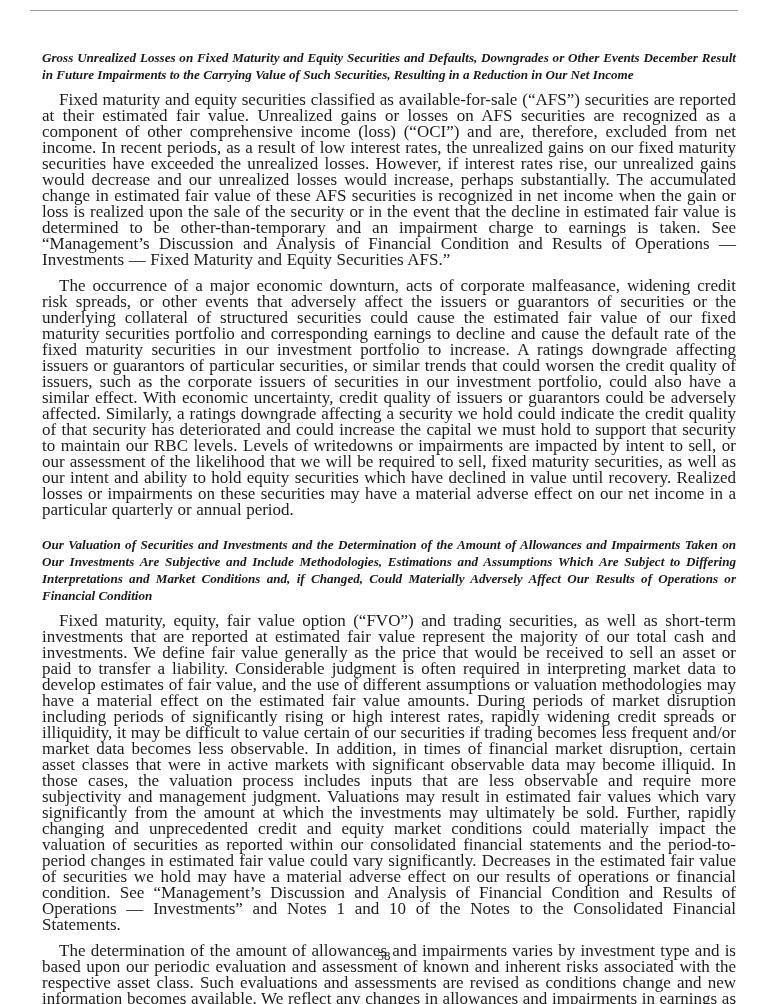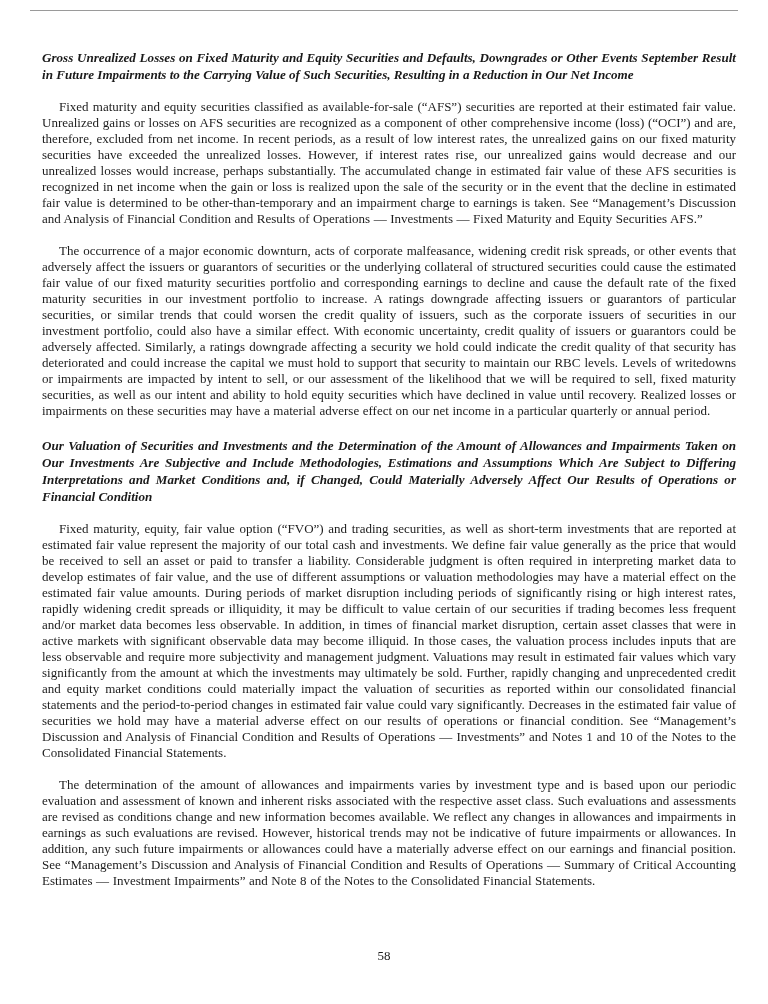--- a/index.html
+++ b/index.html
@@ -36,25 +36,25 @@
     font-size: 13.1px;
     line-height: 17px;
     text-align: justify;
     margin: 0 0 9px 0;
     color: #1a1a1a;
   }
   .section-heading.later {
     margin-top: 18px;
   }
   .body-paragraph {
-    font-size: 13px;
+    font-size: 17px;
     line-height: 16px;
     text-align: justify;
     text-indent: 17px;
-    margin: 16px 0 10px 0;
+    margin: 3px 0 10px 0;
     word-spacing: 0.3px;
   }
   .page-number {
     position: absolute;
     top: 948px;
     left: 0;
     width: 768px;
     text-align: center;
     font-size: 13px;
     color: #1a1a1a;
@@ -62,21 +62,21 @@
 </style>
 </head>
 <body>
 
 <div class="page">
 
   <div class="top-rule"></div>
 
   <div class="content">
 
-    <h2 class="section-heading">Gross Unrealized Losses on Fixed Maturity and Equity Securities and Defaults, Downgrades or Other Events September Result in Future Impairments to the Carrying Value of Such Securities, Resulting in a Reduction in Our Net Income</h2>
+    <h2 class="section-heading">Gross Unrealized Losses on Fixed Maturity and Equity Securities and Defaults, Downgrades or Other Events December Result in Future Impairments to the Carrying Value of Such Securities, Resulting in a Reduction in Our Net Income</h2>
 
     <p class="body-paragraph">Fixed maturity and equity securities classified as available-for-sale (“AFS”) securities are reported at their estimated fair value. Unrealized gains or losses on AFS securities are recognized as a component of other comprehensive income (loss) (“OCI”) and are, therefore, excluded from net income. In recent periods, as a result of low interest rates, the unrealized gains on our fixed maturity securities have exceeded the unrealized losses. However, if interest rates rise, our unrealized gains would decrease and our unrealized losses would increase, perhaps substantially. The accumulated change in estimated fair value of these AFS securities is recognized in net income when the gain or loss is realized upon the sale of the security or in the event that the decline in estimated fair value is determined to be other-than-temporary and an impairment charge to earnings is taken. See “Management’s Discussion and Analysis of Financial Condition and Results of Operations — Investments — Fixed Maturity and Equity Securities AFS.”</p>
 
     <p class="body-paragraph">The occurrence of a major economic downturn, acts of corporate malfeasance, widening credit risk spreads, or other events that adversely affect the issuers or guarantors of securities or the underlying collateral of structured securities could cause the estimated fair value of our fixed maturity securities portfolio and corresponding earnings to decline and cause the default rate of the fixed maturity securities in our investment portfolio to increase. A ratings downgrade affecting issuers or guarantors of particular securities, or similar trends that could worsen the credit quality of issuers, such as the corporate issuers of securities in our investment portfolio, could also have a similar effect. With economic uncertainty, credit quality of issuers or guarantors could be adversely affected. Similarly, a ratings downgrade affecting a security we hold could indicate the credit quality of that security has deteriorated and could increase the capital we must hold to support that security to maintain our RBC levels. Levels of writedowns or impairments are impacted by intent to sell, or our assessment of the likelihood that we will be required to sell, fixed maturity securities, as well as our intent and ability to hold equity securities which have declined in value until recovery. Realized losses or impairments on these securities may have a material adverse effect on our net income in a particular quarterly or annual period.</p>
 
     <h2 class="section-heading later">Our Valuation of Securities and Investments and the Determination of the Amount of Allowances and Impairments Taken on Our Investments Are Subjective and Include Methodologies, Estimations and Assumptions Which Are Subject to Differing Interpretations and Market Conditions and, if Changed, Could Materially Adversely Affect Our Results of Operations or Financial Condition</h2>
 
     <p class="body-paragraph">Fixed maturity, equity, fair value option (“FVO”) and trading securities, as well as short-term investments that are reported at estimated fair value represent the majority of our total cash and investments. We define fair value generally as the price that would be received to sell an asset or paid to transfer a liability. Considerable judgment is often required in interpreting market data to develop estimates of fair value, and the use of different assumptions or valuation methodologies may have a material effect on the estimated fair value amounts. During periods of market disruption including periods of significantly rising or high interest rates, rapidly widening credit spreads or illiquidity, it may be difficult to value certain of our securities if trading becomes less frequent and/or market data becomes less observable. In addition, in times of financial market disruption, certain asset classes that were in active markets with significant observable data may become illiquid. In those cases, the valuation process includes inputs that are less observable and require more subjectivity and management judgment. Valuations may result in estimated fair values which vary significantly from the amount at which the investments may ultimately be sold. Further, rapidly changing and unprecedented credit and equity market conditions could materially impact the valuation of securities as reported within our consolidated financial statements and the period-to-period changes in estimated fair value could vary significantly. Decreases in the estimated fair value of securities we hold may have a material adverse effect on our results of operations or financial condition. See “Management’s Discussion and Analysis of Financial Condition and Results of Operations — Investments” and Notes 1 and 10 of the Notes to the Consolidated Financial Statements.</p>
 
     <p class="body-paragraph">The determination of the amount of allowances and impairments varies by investment type and is based upon our periodic evaluation and assessment of known and inherent risks associated with the respective asset class. Such evaluations and assessments are revised as conditions change and new information becomes available. We reflect any changes in allowances and impairments in earnings as such evaluations are revised. However, historical trends may not be indicative of future impairments or allowances. In addition, any such future impairments or allowances could have a materially adverse effect on our earnings and financial position. See “Management’s Discussion and Analysis of Financial Condition and Results of Operations — Summary of Critical Accounting Estimates — Investment Impairments” and Note 8 of the Notes to the Consolidated Financial Statements.</p>

